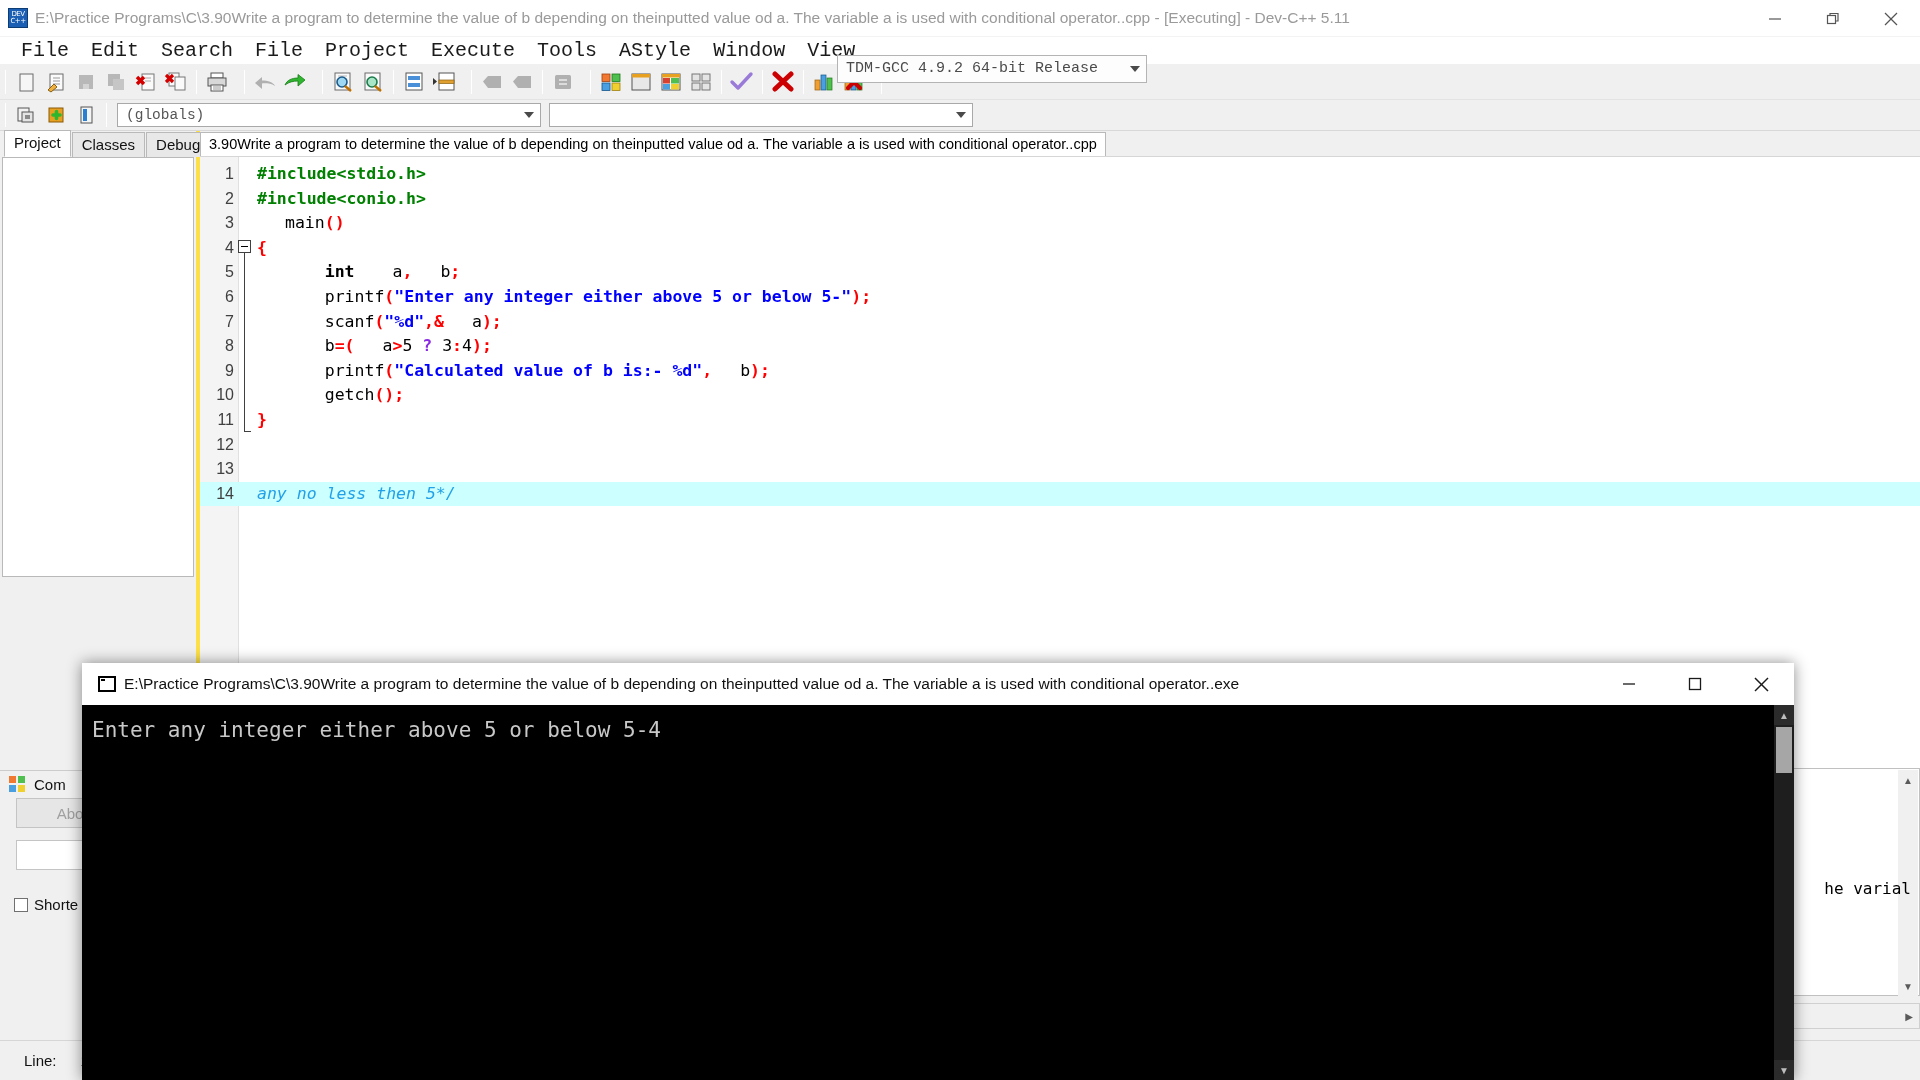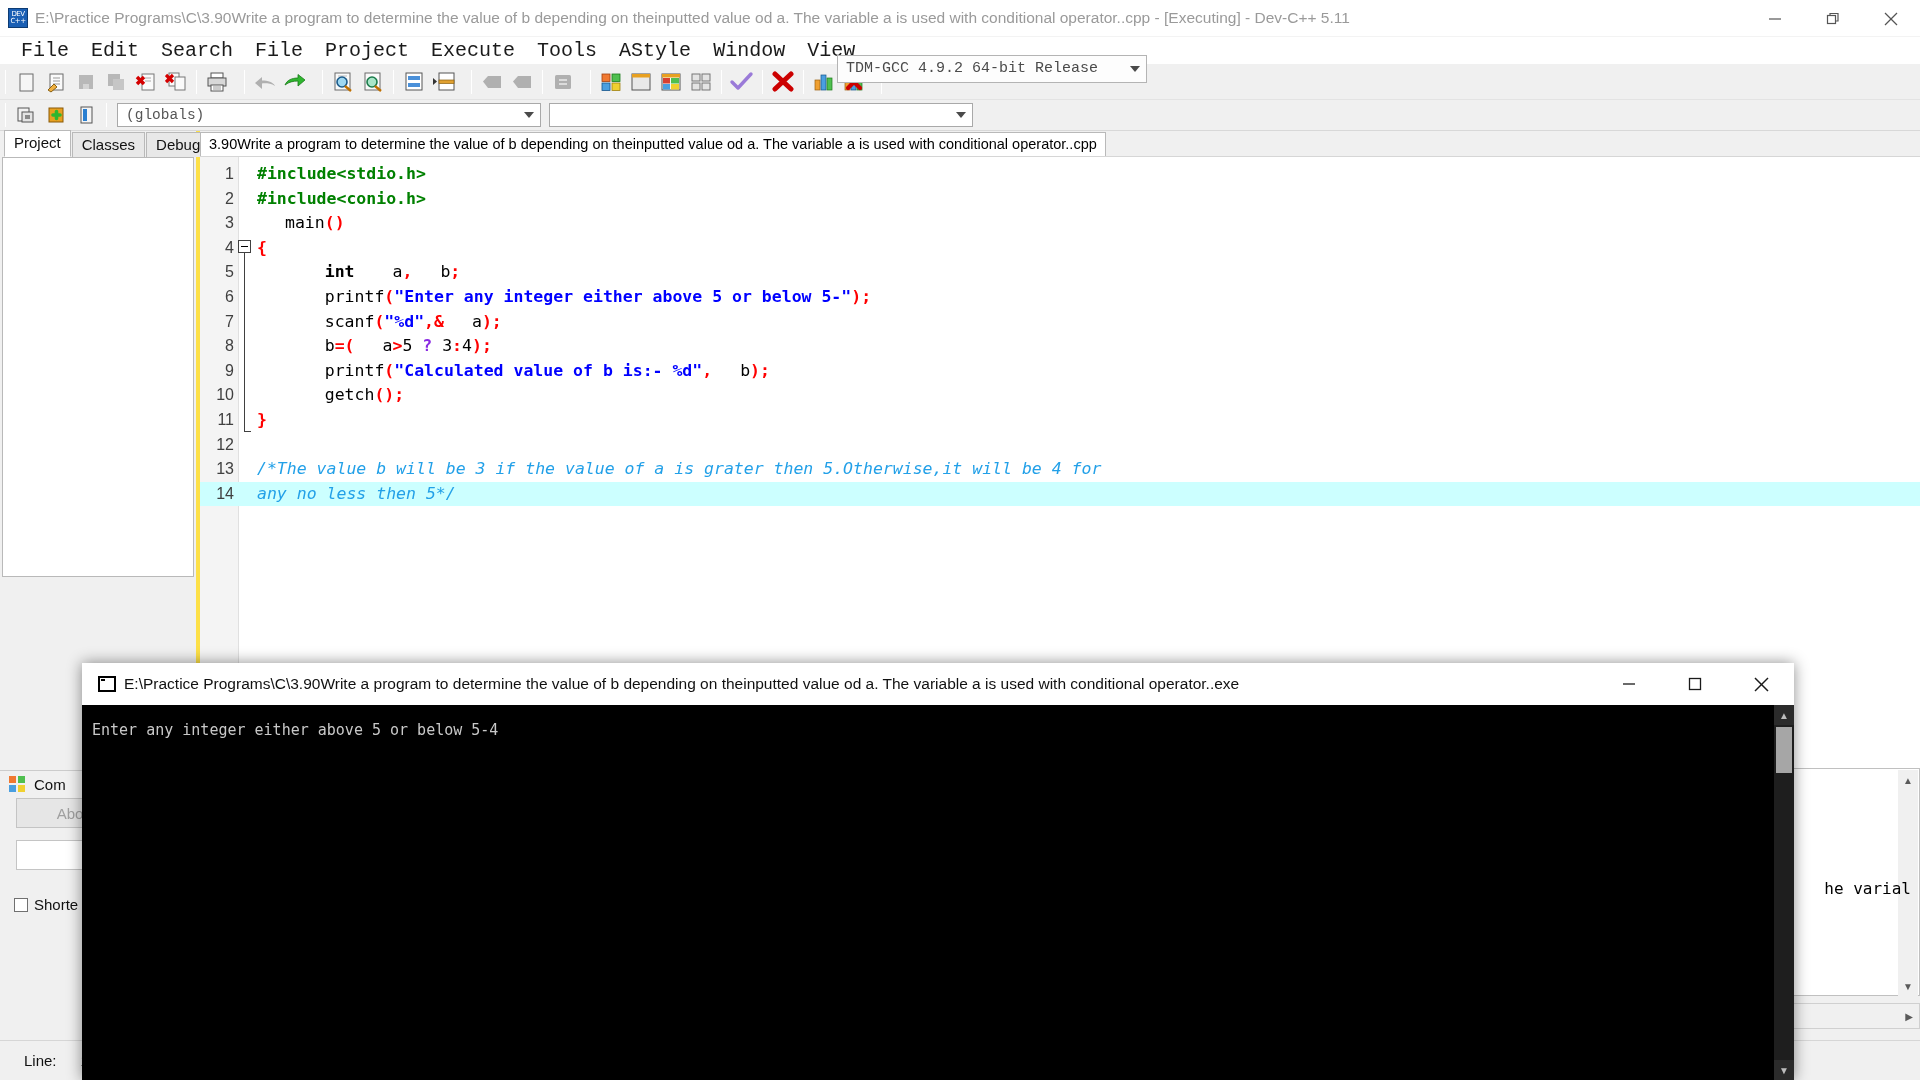--- a/index.html
+++ b/index.html
@@ -355,21 +355,21 @@
     color: #1a1a1a;
   }
   .console-body {
     position: absolute; left: 0; top: 42px;
     width: 1712px; height: 375px;
     background: #000000;
     padding: 10px 0 0 10px;
   }
   .cons-line {
     font-family: "DejaVu Sans Mono", monospace;
-    font-size: 15px;
+    font-size: 21px;
     color: #c8c8c8;
     line-height: 30px;
     white-space: pre;
   }
   .caret {
     display: inline-block;
     width: 11px; height: 5px;
     background: #c8c8c8;
     vertical-align: baseline;
     margin-left: 1px;
@@ -702,21 +702,21 @@
         <div class="cline"><span class="lnum">3</span><span class="ctext"><span class="k-id">main</span><span class="k-sym">()</span></span></div>
         <div class="cline"><span class="lnum">4</span><span class="ctext"><span class="k-sym">{</span></span></div>
         <div class="cline"><span class="lnum">5</span><span class="ctext"><span class="k-id">    </span><span class="k-kw">int</span><span class="k-id"> a</span><span class="k-sym">,</span><span class="k-id">b</span><span class="k-sym">;</span></span></div>
         <div class="cline"><span class="lnum">6</span><span class="ctext"><span class="k-id">    printf</span><span class="k-sym">(</span><span class="k-str">"Enter any integer either above 5 or below 5-"</span><span class="k-sym">);</span></span></div>
         <div class="cline"><span class="lnum">7</span><span class="ctext"><span class="k-id">    scanf</span><span class="k-sym">(</span><span class="k-str">"%d"</span><span class="k-sym">,&amp;</span><span class="k-id">a</span><span class="k-sym">);</span></span></div>
         <div class="cline"><span class="lnum">8</span><span class="ctext"><span class="k-id">    b</span><span class="k-sym">=(</span><span class="k-id">a</span><span class="k-sym">&gt;</span><span class="k-num">5 </span><span class="k-q">?</span><span class="k-num"> 3</span><span class="k-sym">:</span><span class="k-num">4</span><span class="k-sym">);</span></span></div>
         <div class="cline"><span class="lnum">9</span><span class="ctext"><span class="k-id">    printf</span><span class="k-sym">(</span><span class="k-str">"Calculated value of b is:- %d"</span><span class="k-sym">,</span><span class="k-id">b</span><span class="k-sym">);</span></span></div>
         <div class="cline"><span class="lnum">10</span><span class="ctext"><span class="k-id">    getch</span><span class="k-sym">();</span></span></div>
         <div class="cline"><span class="lnum">11</span><span class="ctext"><span class="k-sym">}</span></span></div>
         <div class="cline"><span class="lnum">12</span><span class="ctext"></span></div>
-        <div class="cline"><span class="lnum">13</span><span class="ctext"><span class="k-cmt">/*The value b will be 3 if the value of a is grater then 5.Otherwise,it will be 4 for</span></span></div>
+        <div class="cline"><span class="lnum">13</span></div>
         <div class="cline hl"><span class="lnum">14</span><span class="ctext"><span class="k-cmt">any no less then 5*/</span></span></div>
       </div>
   </div>
 
   <div class="comp-panel">
     <div class="comp-header">
       <svg width="18" height="18" viewBox="0 0 18 18">
         <rect x="1" y="1" width="7" height="7" fill="#f07830"></rect>
         <rect x="10" y="1" width="7" height="7" fill="#4fbf4f"></rect>
         <rect x="1" y="10" width="7" height="7" fill="#4a9fe0"></rect>

